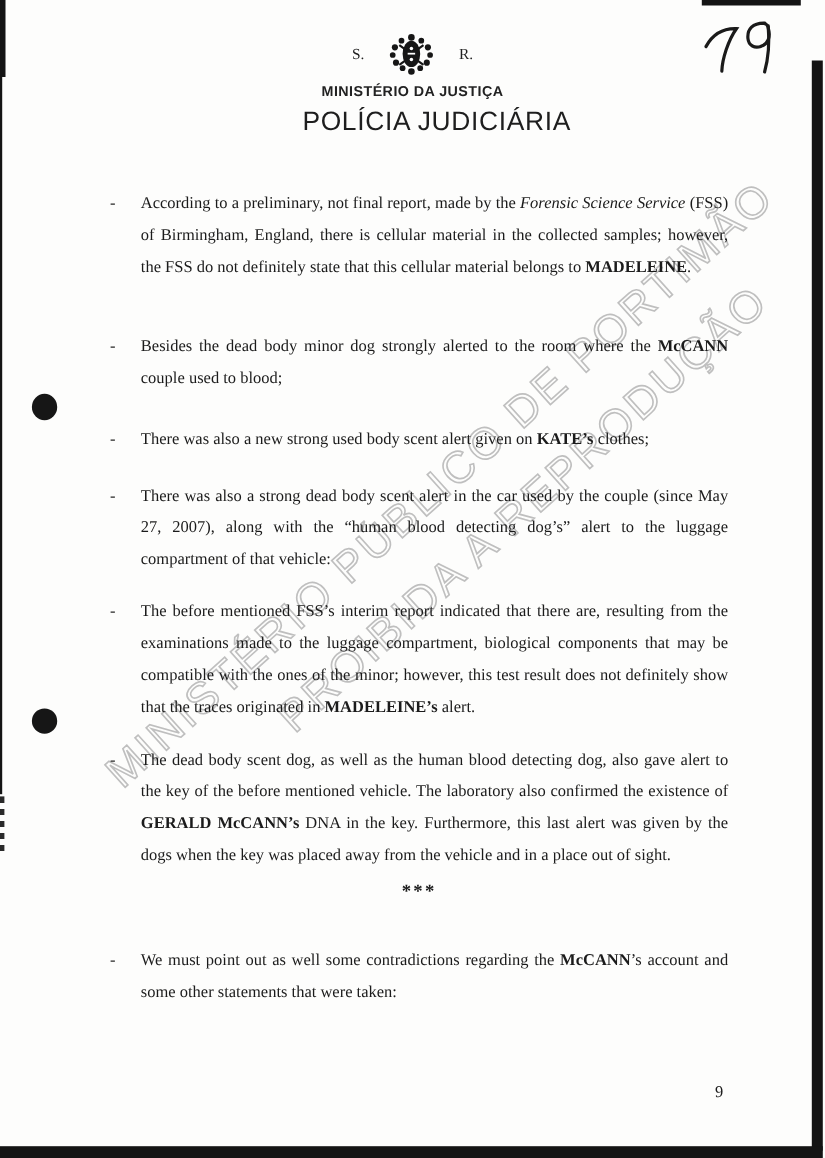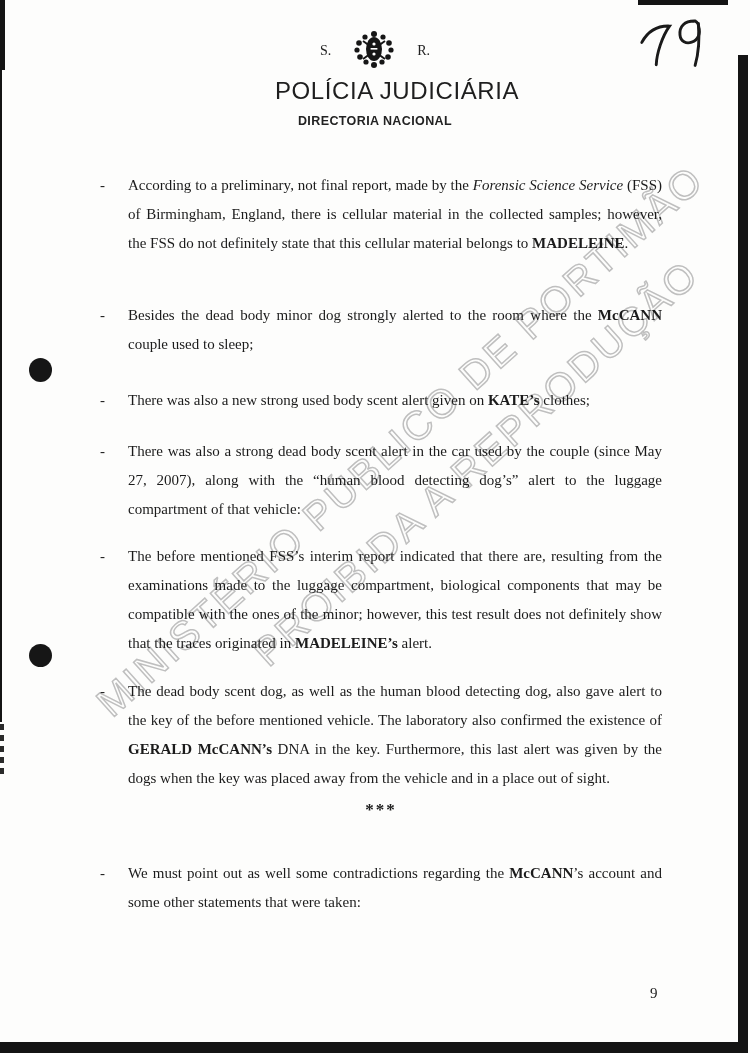--- a/index.html
+++ b/index.html
@@ -138,36 +138,36 @@
           </g>
           <g fill="#ffffff">
             <circle cx="27" cy="15" r="1.6"></circle>
             <rect x="23.6" y="19" width="6.8" height="1.6"></rect>
             <circle cx="27" cy="25" r="1.6"></circle>
           </g>
         </svg>
       </span>
       <span class="sigla">R.</span>
     </div>
+    <div class="ministry">MINISTÉRIO DA JUSTIÇA</div>
     <div class="agency-title">POLÍCIA JUDICIÁRIA</div>
-    <div class="directorate">DIRECTORIA NACIONAL</div>
   </div>
 
   <div class="watermark" style="-webkit-text-stroke: 1.5px rgb(181, 181, 181);">
     <div class="wm1">MINISTÉRIO PÚBLICO DE PORTIMÃO</div>
     <div class="wm2">PROIBIDA A REPRODUÇÃO</div>
   </div>
 
   <div class="para p1">
     <span class="dash">-</span>
     <span class="ptext"><span>According to a preliminary, not final report, made by the </span><span class="run-italic">Forensic Science Service</span><span> (FSS) of Birmingham, England, there is cellular material in the collected samples; however, the FSS do not definitely state that this cellular material belongs to </span><span class="run-bold">MADELEINE</span><span>.</span></span>
   </div>
   <div class="para p2">
     <span class="dash">-</span>
-    <span class="ptext"><span>Besides the dead body minor dog strongly alerted to the room where the </span><span class="run-bold">McCANN</span><span> couple used to sleep;</span></span>
+    <span class="ptext"><span>Besides the dead body minor dog strongly alerted to the room where the </span><span class="run-bold">McCANN</span><span> couple used to blood;</span></span>
   </div>
   <div class="para p3">
     <span class="dash">-</span>
     <span class="ptext"><span>There was also a new strong used body scent alert given on </span><span class="run-bold">KATE’s</span><span> clothes;</span></span>
   </div>
   <div class="para p4">
     <span class="dash">-</span>
     <span class="ptext"><span>There was also a strong dead body scent alert in the car used by the couple (since May 27, 2007), along with the “human blood detecting dog’s” alert to the luggage compartment of that vehicle:</span></span>
   </div>
   <div class="para p5">

